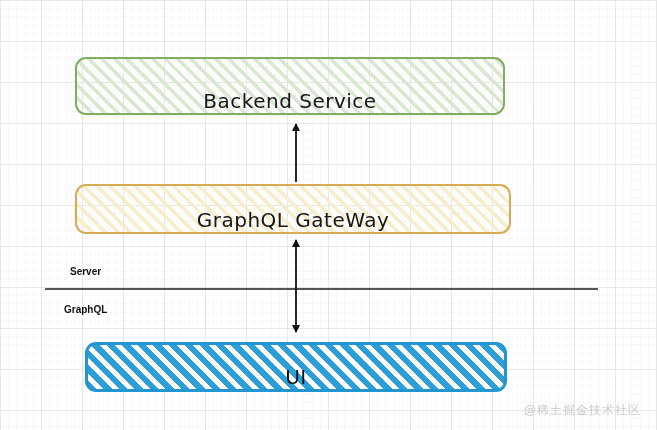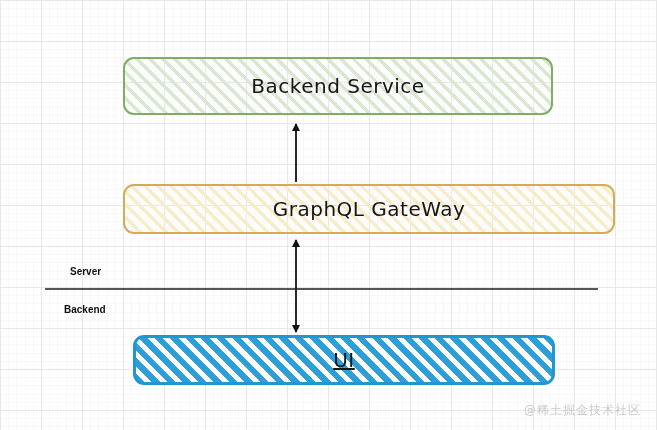--- a/index.html
+++ b/index.html
@@ -16,41 +16,39 @@
       repeating-linear-gradient(to right,  #e7e7e7 0 1px, transparent 1px 41px),
       repeating-linear-gradient(to bottom, #e7e7e7 0 1px, transparent 1px 41px),
       repeating-linear-gradient(to right,  #f7f7f7 0 1px, transparent 1px 8.2px),
       repeating-linear-gradient(to bottom, #f7f7f7 0 1px, transparent 1px 8.2px);
     font-family: "DejaVu Sans", sans-serif;
   }
 
   .box {
     position: absolute;
     display: flex;
-    align-items: center;
+    align-items: flex-end;
     justify-content: center;
     border: 2.5px solid var(--border);
     border-radius: 11px;
     font-size: 20px;
     color: #161616;
     letter-spacing: 0.5px;
     
     background-image: repeating-linear-gradient(45deg,
       var(--stripe) 0 3.5px, rgba(255,255,255,0) 3.5px 9px);
-    margin-left: 48px;
   }
 
   .box-backend { left: 75px;  top: 57px;  width: 430px; height: 58px; }
-  .box-gateway { left: 75px;  top: 184px; width: 492px; height: 50px; }
+  .box-gateway { left: 75px;  top: 184px; width: 436px; height: 50px; }
   .box-ui {
-    left: 85px;  top: 335px; width: 422px; height: 50px;
+    left: 85px;  top: 342px; width: 422px; height: 50px;
     border-width: 3px;
     background-image: repeating-linear-gradient(45deg,
       var(--stripe) 0 6px, #ffffff 6px 11px);
-    text-decoration: underline;
   }
 
   .svg-overlay {
     position: absolute;
     left: 0; top: 0;
     width: 657px; height: 430px;
     pointer-events: none;
   }
 
   .zone-label {
@@ -97,17 +95,17 @@
     </defs>
 
     <line x1="296" y1="182" x2="296" y2="124" stroke="#111111" stroke-width="1.8" marker-end="url(#arrowhead)"></line>
 
     <line x1="296" y1="240" x2="296" y2="332" stroke="#111111" stroke-width="1.8" marker-start="url(#arrowhead)" marker-end="url(#arrowhead)"></line>
 
     <line x1="45" y1="289" x2="598" y2="289" stroke="#1c1c1c" stroke-width="1.6"></line>
   </svg>
 
   <div class="zone-label zone-server">Server</div>
-  <div class="zone-label zone-browser">Backend</div>
+  <div class="zone-label zone-browser">GraphQL</div>
 
   <div class="watermark">@稀土掘金技术社区</div>
 
 </div>
 
 </body></html>

